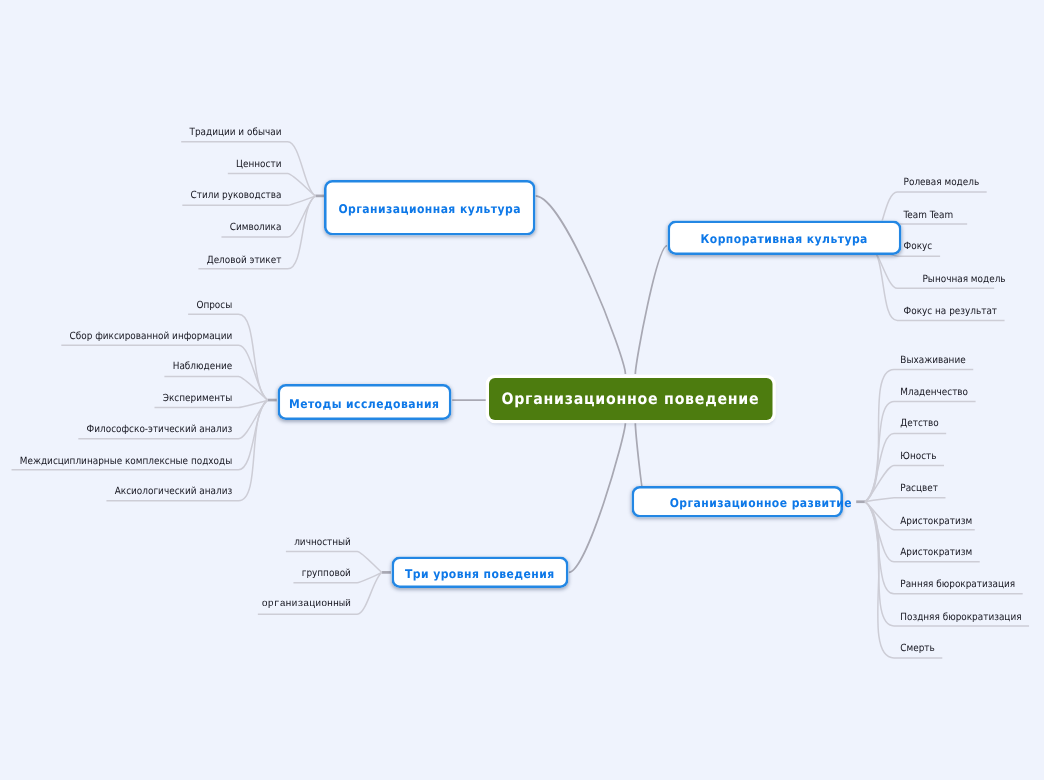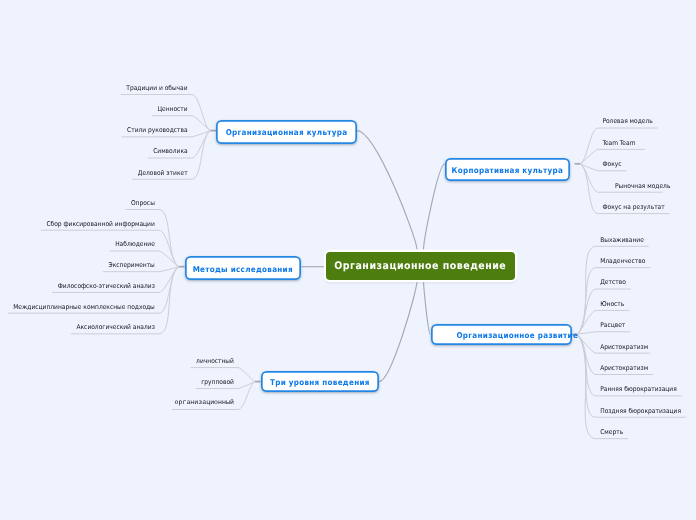--- a/index.html
+++ b/index.html
@@ -65,21 +65,21 @@
       <path d="M 649.84 353.15 L 596.00 353.15 C 591.71 353.15 580.62 337.11 576.70 334.50" fill="none" stroke="#cdcdd6" stroke-width="1"></path>
       <path d="M 653.15 374.52 L 596.00 374.52 C 586.80 374.52 585.10 340.10 576.70 334.50" fill="none" stroke="#cdcdd6" stroke-width="1"></path>
       <path d="M 681.79 395.89 L 596.00 395.89 C 581.88 395.89 589.59 343.09 576.70 334.50" fill="none" stroke="#cdcdd6" stroke-width="1"></path>
       <path d="M 686.04 417.26 L 596.00 417.26 C 576.97 417.26 594.08 346.09 576.70 334.50" fill="none" stroke="#cdcdd6" stroke-width="1"></path>
       <path d="M 628.20 438.63 L 596.00 438.63 C 572.05 438.63 598.57 349.08 576.70 334.50" fill="none" stroke="#cdcdd6" stroke-width="1"></path>
     </svg>
   <div id="nodes">
       <div class="node" id="root-node" style="left: 325.5px; top: 251.5px; width: 189.5px; height: 28px;">
         <span>Организационное поведение</span>
       </div>
-      <div class="node topic" style="left: 216.2px; top: 119.6px; width: 140.6px; height: 24px;">
+      <div class="node topic" style="left: 216.2px; top: 119.6px; width: 140.6px; height: 37px;">
         <span>Организационная культура</span>
       </div>
       <div class="leaf" style="right: 508.4px; top: 83.9px; text-align: right;">Традиции и обычаи</div>
       <div class="leaf" style="right: 508.4px; top: 105.08px; text-align: right;">Ценности</div>
       <div class="leaf" style="right: 508.4px; top: 126.26px; text-align: right;">Стили руководства</div>
       <div class="leaf" style="right: 508.4px; top: 147.44px; text-align: right;">Символика</div>
       <div class="leaf" style="right: 508.4px; top: 168.62px; text-align: right;">Деловой этикет</div>
       <div class="node topic" style="left: 184.5px; top: 255.8px; width: 116.5px; height: 24px;">
         <span>Методы исследования</span>
       </div>
@@ -89,29 +89,29 @@
       <div class="leaf" style="right: 541.2px; top: 261.09px; text-align: right;">Эксперименты</div>
       <div class="leaf" style="right: 541.2px; top: 281.82px; text-align: right;">Философско-этический анализ</div>
       <div class="leaf" style="right: 541.2px; top: 302.55px; text-align: right;">Междисциплинарные комплексные подходы</div>
       <div class="leaf" style="right: 541.2px; top: 323.28px; text-align: right;">Аксиологический анализ</div>
       <div class="node topic" style="left: 260.6px; top: 370.8px; width: 118.5px; height: 21.6px;">
         <span>Три уровня поведения</span>
       </div>
       <div class="leaf" style="right: 462.1px; top: 357px; text-align: right;">личностный</div>
       <div class="leaf" style="right: 462.1px; top: 377.95px; text-align: right;">групповой</div>
       <div class="leaf" style="right: 462.1px; top: 398.9px; text-align: right; font-family: Liberation Mono, monospace;">организационный</div>
-      <div class="node topic" style="left: 444.8px; top: 158px; width: 125px; height: 22.8px;">
+      <div class="node topic" style="left: 444.8px; top: 147px; width: 156px; height: 22.8px;">
         <span>Корпоративная культура</span>
       </div>
       <div class="leaf" style="left: 602.4px; top: 117.4px;">Ролевая модель</div>
       <div class="leaf" style="left: 602.4px; top: 138.8px;">Team Team</div>
       <div class="leaf" style="left: 602.4px; top: 160.2px;">Фокус</div>
       <div class="leaf" style="left: 615px; top: 181.6px;">Рыночная модель</div>
       <div class="leaf" style="left: 602.4px; top: 203px;">Фокус на результат</div>
-      <div class="node topic" style="left: 431px; top: 323.6px; width: 140.5px; height: 21.8px; padding-left: 32px;">
+      <div class="node topic" style="left: 421px; top: 323.6px; width: 140.5px; height: 21.8px; padding-left: 32px;">
         <span>Организационное развитие</span>
       </div>
       <div class="leaf" style="left: 600.2px; top: 235.7px;">Выхаживание</div>
       <div class="leaf" style="left: 600.2px; top: 257.07px;">Младенчество</div>
       <div class="leaf" style="left: 600.2px; top: 278.44px;">Детство</div>
       <div class="leaf" style="left: 600.2px; top: 299.81px;">Юность</div>
       <div class="leaf" style="left: 600.2px; top: 321.18px;">Расцвет</div>
       <div class="leaf" style="left: 600.2px; top: 342.55px;">Аристократизм</div>
       <div class="leaf" style="left: 600.2px; top: 363.92px;">Аристократизм</div>
       <div class="leaf" style="left: 600.2px; top: 385.29px;">Ранняя бюрократизация</div>

